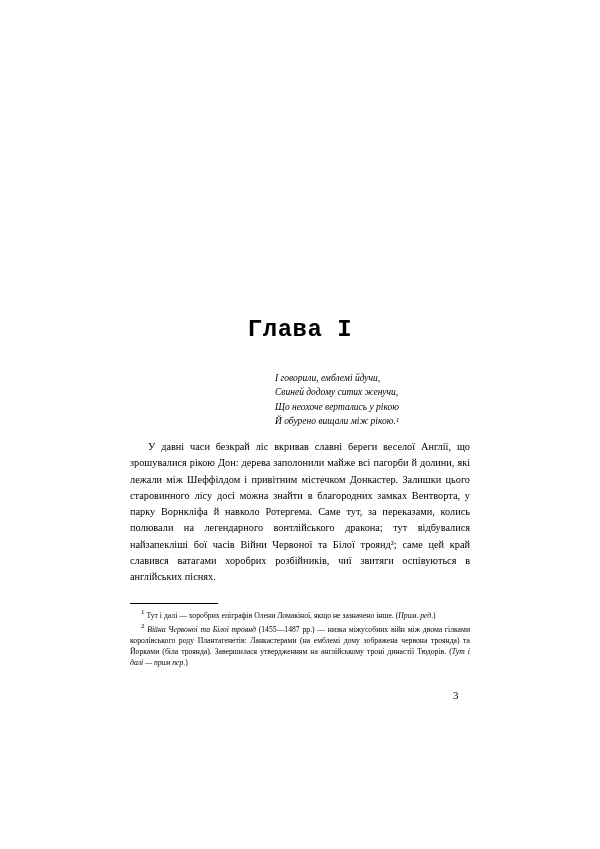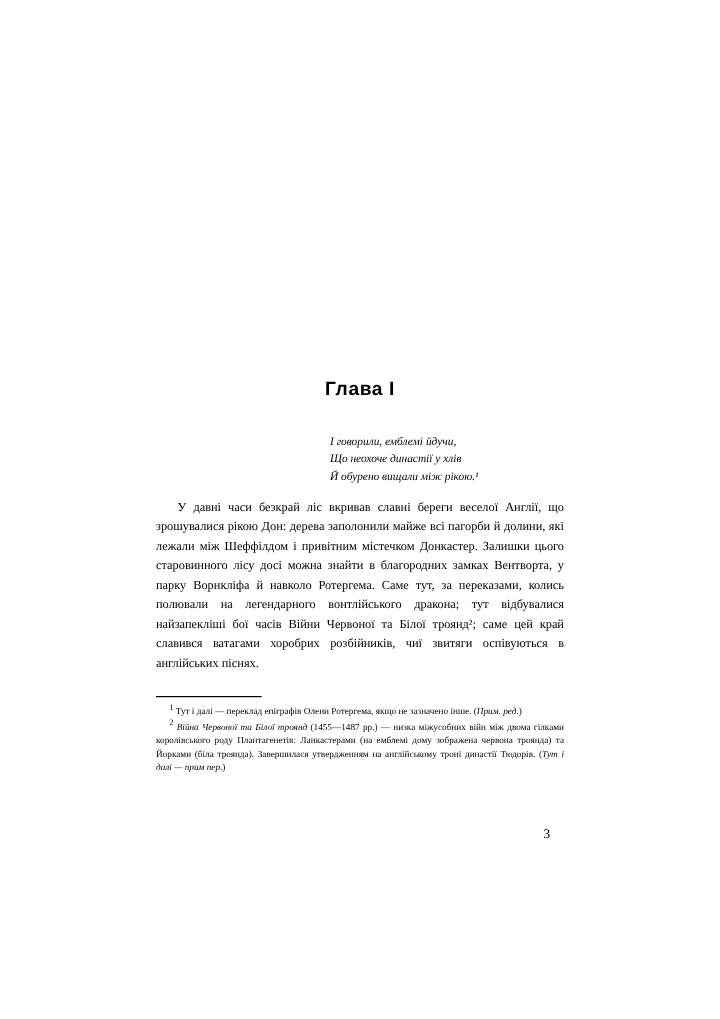--- a/index.html
+++ b/index.html
@@ -24,25 +24,25 @@
     background: #ffffff;
   }
   .content {
     position: absolute;
     left: 130px;
     top: 316px;
     width: 340px;
   }
   .chapter-title {
     text-align: center;
-    font-size: 16px;
+    font-size: 24px;
     font-weight: bold;
     letter-spacing: 0.5px;
     margin: 0 0 28px 0;
-    font-family: Liberation Sans, sans-serif;
+    font-family: Liberation Mono, monospace;
   }
   .epigraph {
     width: 195px;
     margin: 0 0 0 145px;
     font-style: italic;
     font-size: 9.5px;
     line-height: 1.52;
     text-align: left;
   }
   .epigraph-line {
@@ -101,30 +101,31 @@
 <body>
 
 <div class="page">
 
   <div class="content">
 
     <h1 class="chapter-title">Глава I</h1>
 
     <div class="epigraph">
       <span class="epigraph-line">І говорили, емблемі йдучи,</span>
-      <span class="epigraph-line">Що неохоче династії у хлів</span>
+      <span class="epigraph-line">Свиней додому ситих женучи,</span>
+      <span class="epigraph-line">Що неохоче вертались у рікою</span>
       <span class="epigraph-line">Й обурено вищали між рікою.¹</span>
     </div>
 
     <p class="body-text">У давні часи безкрай ліс вкривав славні береги веселої Англії, що зрошувалися рікою Дон: дерева заполонили майже всі пагорби й долини, які лежали між Шеффілдом і привітним містечком Донкастер. Залишки цього старовинного лісу досі можна знайти в благородних замках Вентворта, у парку Ворнкліфа й навколо Ротергема. Саме тут, за переказами, колись полювали на легендарного вонтлійського дракона; тут відбувалися найзапекліші бої часів Війни Червоної та Білої троянд²; саме цей край славився ватагами хоробрих розбійників, чиї звитяги оспівуються в англійських піснях.</p>
 
     <div class="footnote-sep"></div>
 
     <div class="footnotes">
-      <p class="footnote"><sup>1</sup><span> Тут і далі — переклад епіграфів Олени Ротергема, якщо не зазначено інше. (</span><i>Прим. ред</i><span>.)</span></p>
+      <p class="footnote"><sup>1</sup><span> Тут і далі — хоробрих епіграфів Олени Ломакіної, якщо не зазначено інше. (</span><i>Прим. ред</i><span>.)</span></p>
       <p class="footnote"><sup>2</sup><span> </span><i>Війна Червоної та Білої троянд</i><span> (1455—1487 рр.) — низка міжусобних війн між двома гілками королівського роду Плантагенетів: Ланкастерами (на емблемі дому зображена червона троянда) та Йорками (біла троянда). Завершилася утвердженням на англійському троні династії Тюдорів. (</span><i>Тут і далі — прим пер</i><span>.)</span></p>
     </div>
 
   </div>
 
   <div class="page-number">3</div>
 
 </div>
 
 </body></html>

